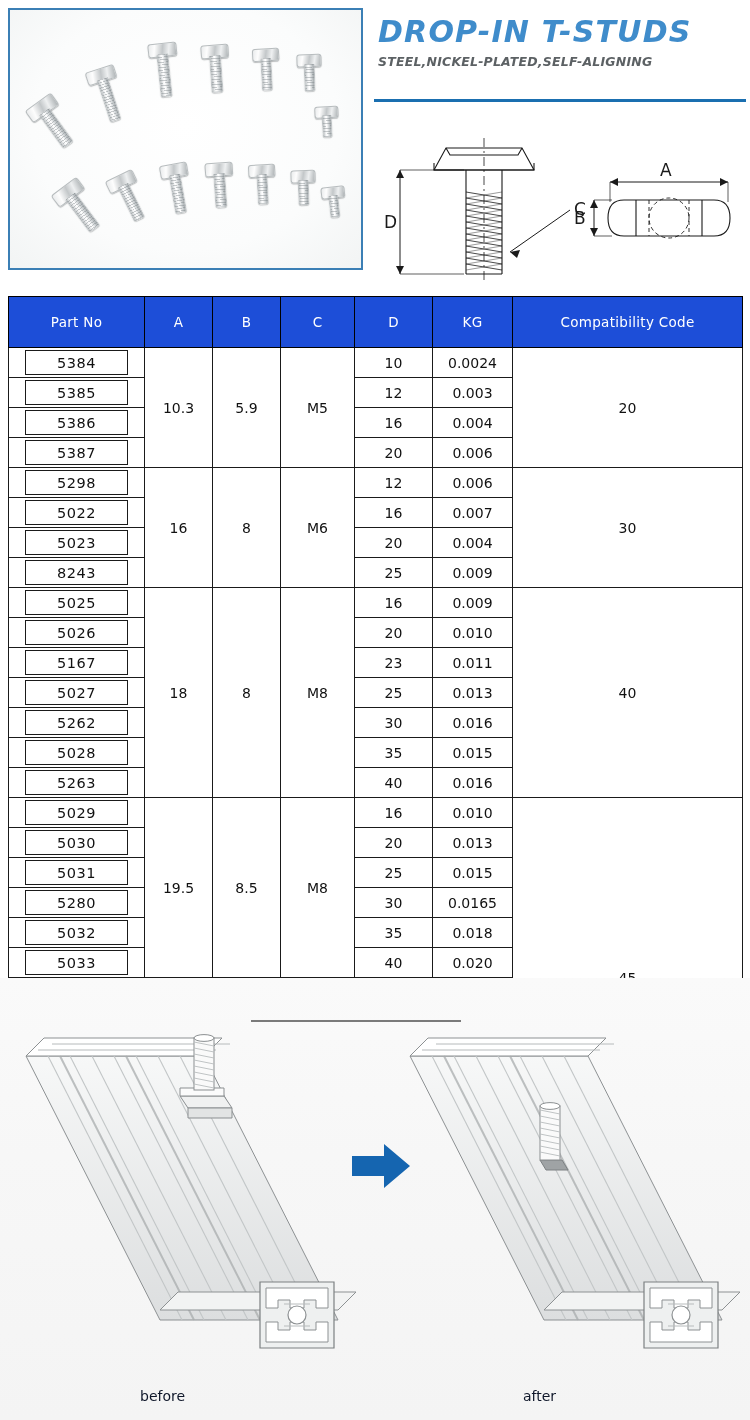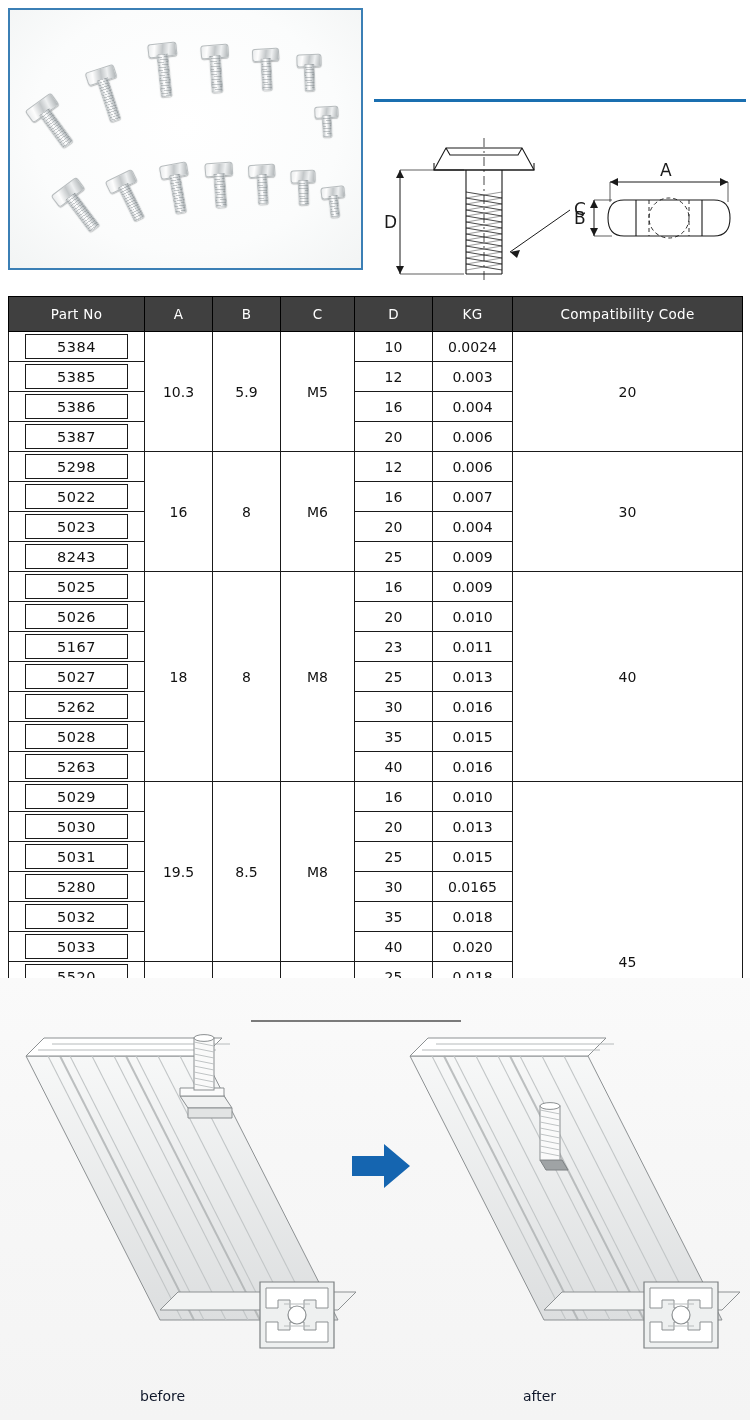--- a/index.html
+++ b/index.html
@@ -69,22 +69,22 @@
   .tech svg{display:block;}
 
   
   .tablewrap{position:absolute;left:8px;top:296px;width:734px;}
   table.spec{
     border-collapse:collapse;width:734px;
     table-layout:fixed;
     font-family:"DejaVu Sans", sans-serif;
   }
   table.spec th{
-    background:#404040;color:#ffffff;font-weight:normal;
-    font-size:13.5px;height:26px;padding:4px;text-align:center;
+    background:#1d4ed8;color:#ffffff;font-weight:normal;
+    font-size:13.5px;height:26px;padding:12px;text-align:center;
     border:1px solid #000;letter-spacing:.3px;
   }
   table.spec td{
     border:1px solid #1a1a1a;text-align:center;font-size:14px;
     color:#111;padding:0;height:29px;background:#fff;
   }
   td.partno{padding:0;}
   .pcell{
     border:1px solid #1a1a1a;margin:1px 16px;height:23px;
     display:flex;align-items:center;justify-content:center;
@@ -188,20 +188,22 @@
           <div class="shank" style="width:9px;height:24px;left:7px;top:10px;"></div>
         </div>
         <div class="stud" style="left:312px;top:176px;width:32px;height:34px;transform:rotate(-6deg);">
           <div class="head" style="width:22px;height:10px;left:0;top:0;"></div>
           <div class="shank" style="width:8px;height:21px;left:7px;top:9px;"></div>
         </div>
       </div>
     </div>
 
     <div class="titlewrap">
+      <div class="title">DROP-IN T-STUDS</div>
+      <div class="subtitle">STEEL,NICKEL-PLATED,SELF-ALIGNING</div>
     </div>
     <div class="rule"></div>
 
     <div class="tech">
       <svg width="376" height="175" viewBox="0 0 376 175">
         <g fill="none" stroke="#1a1a1a" stroke-width="1.1">
 
           <path d="M60 62 L72 40 L148 40 L160 62 Z"></path>
           <path d="M60 62 L60 55 M160 62 L160 55"></path>
           <path d="M60 62 L160 62"></path>

